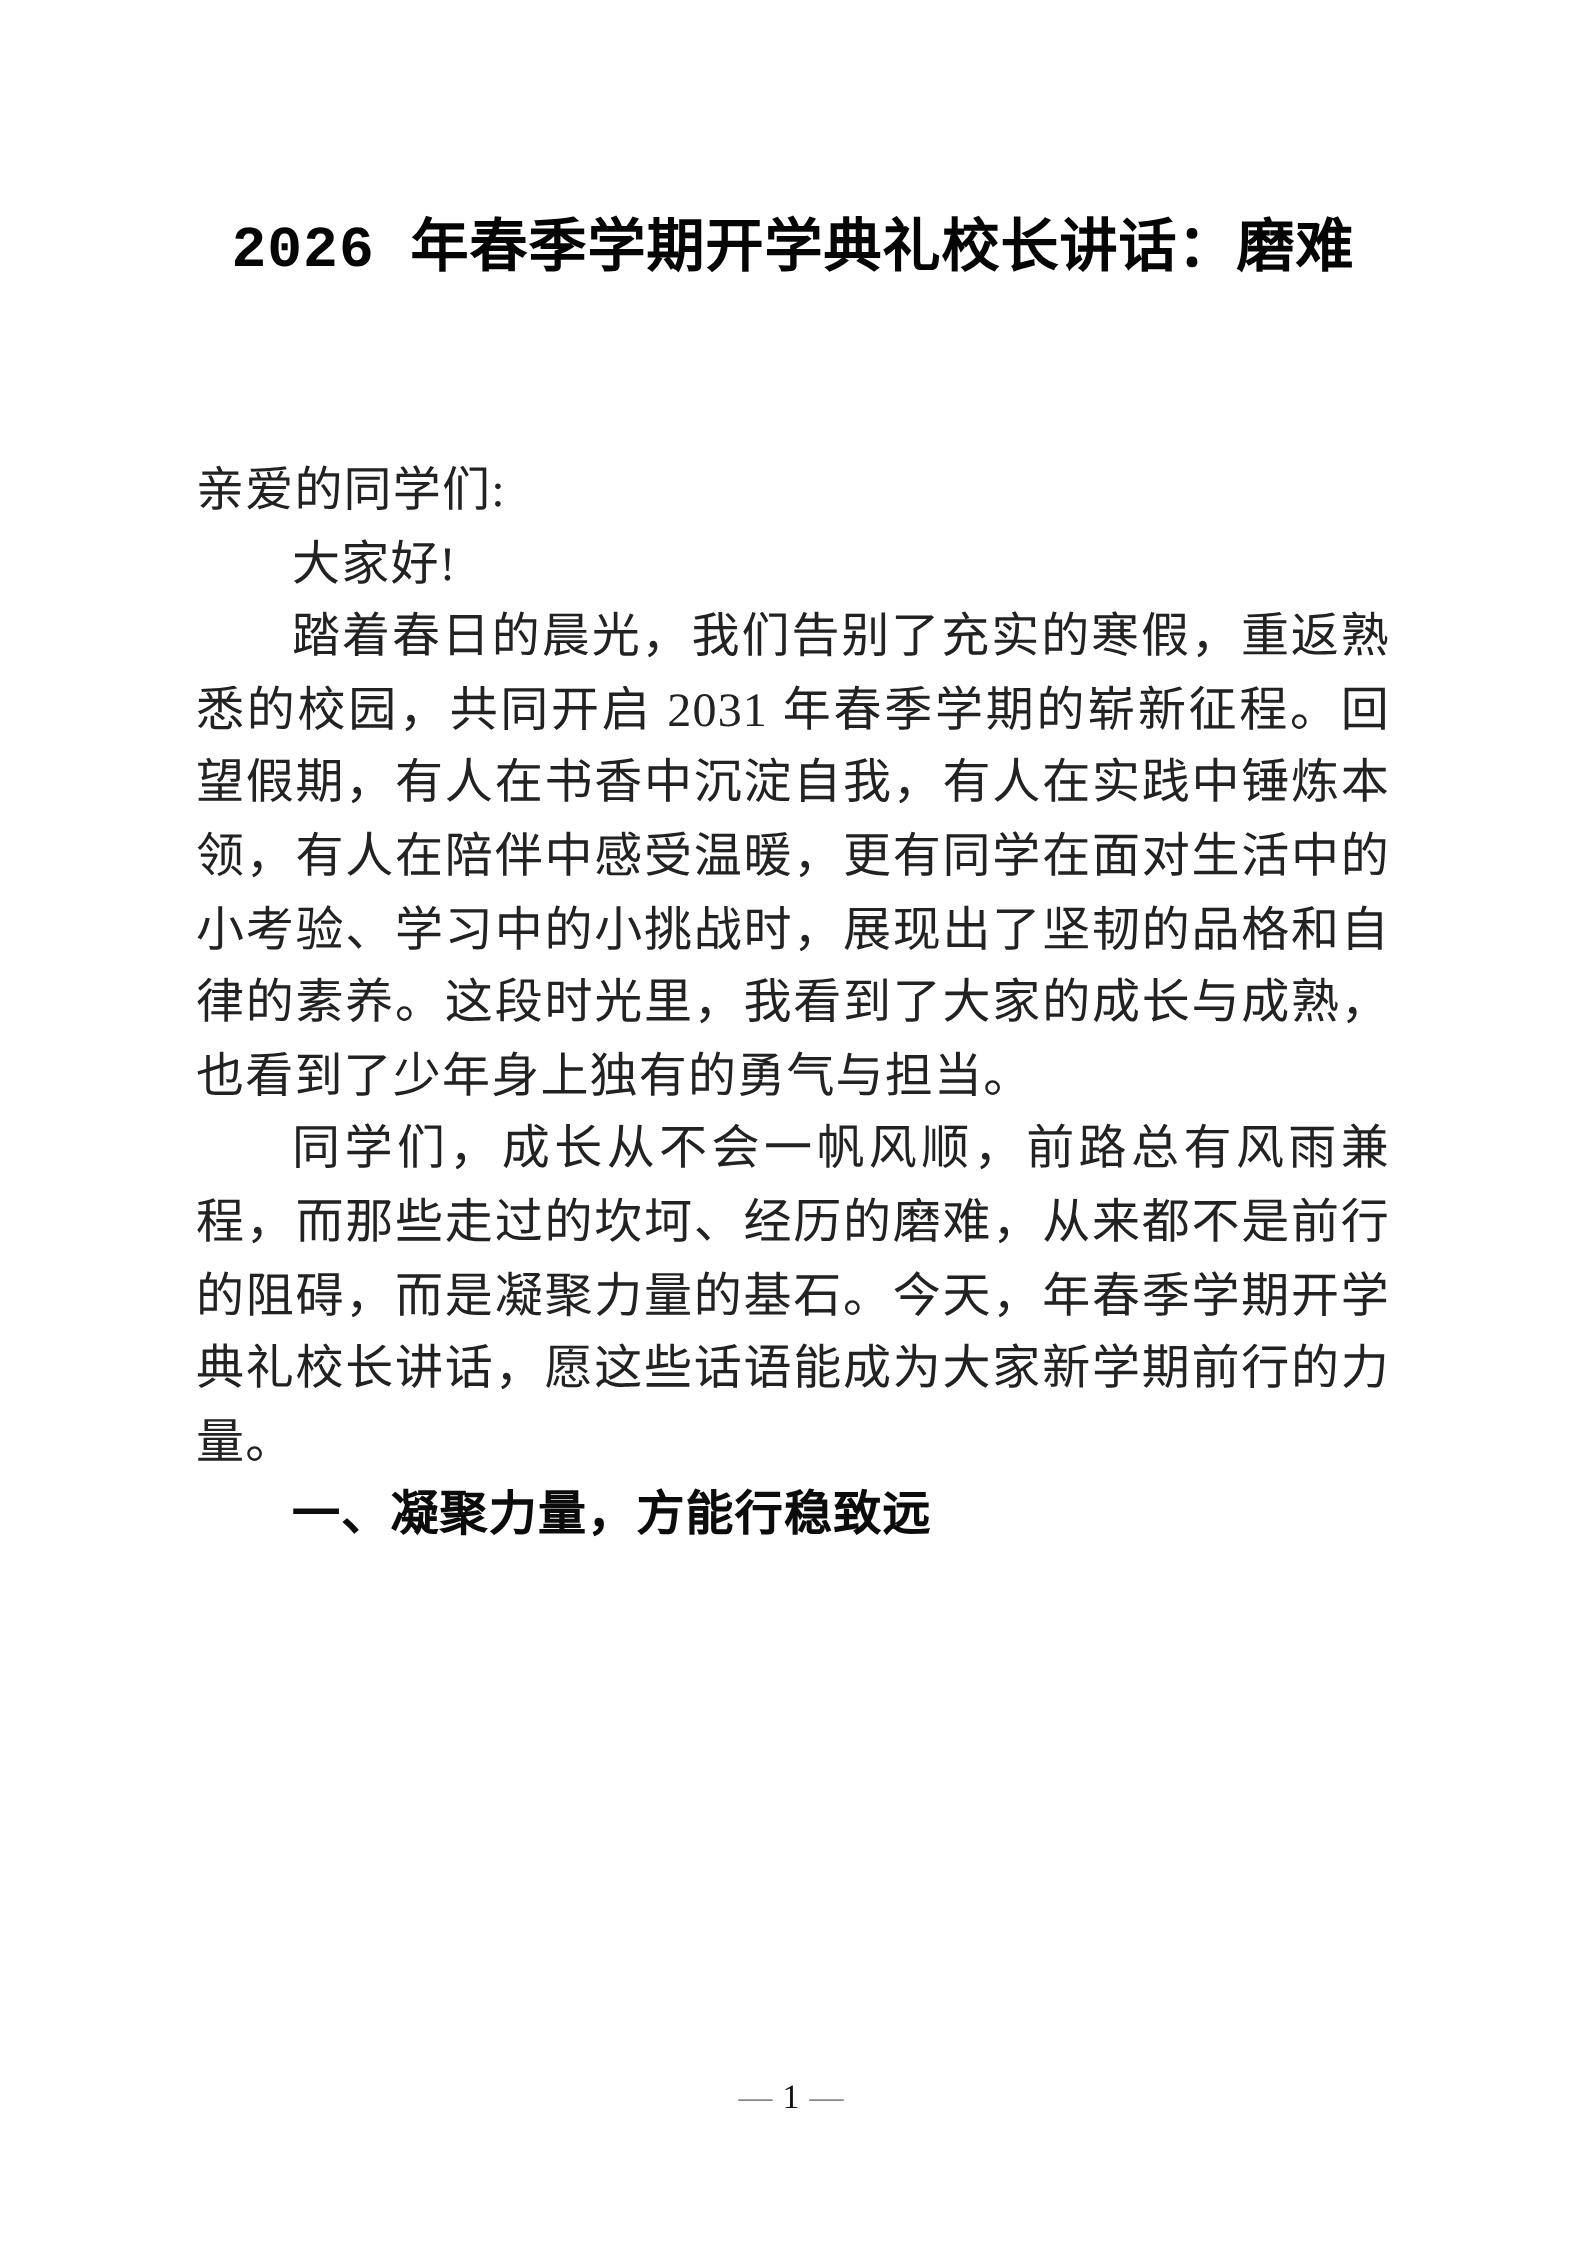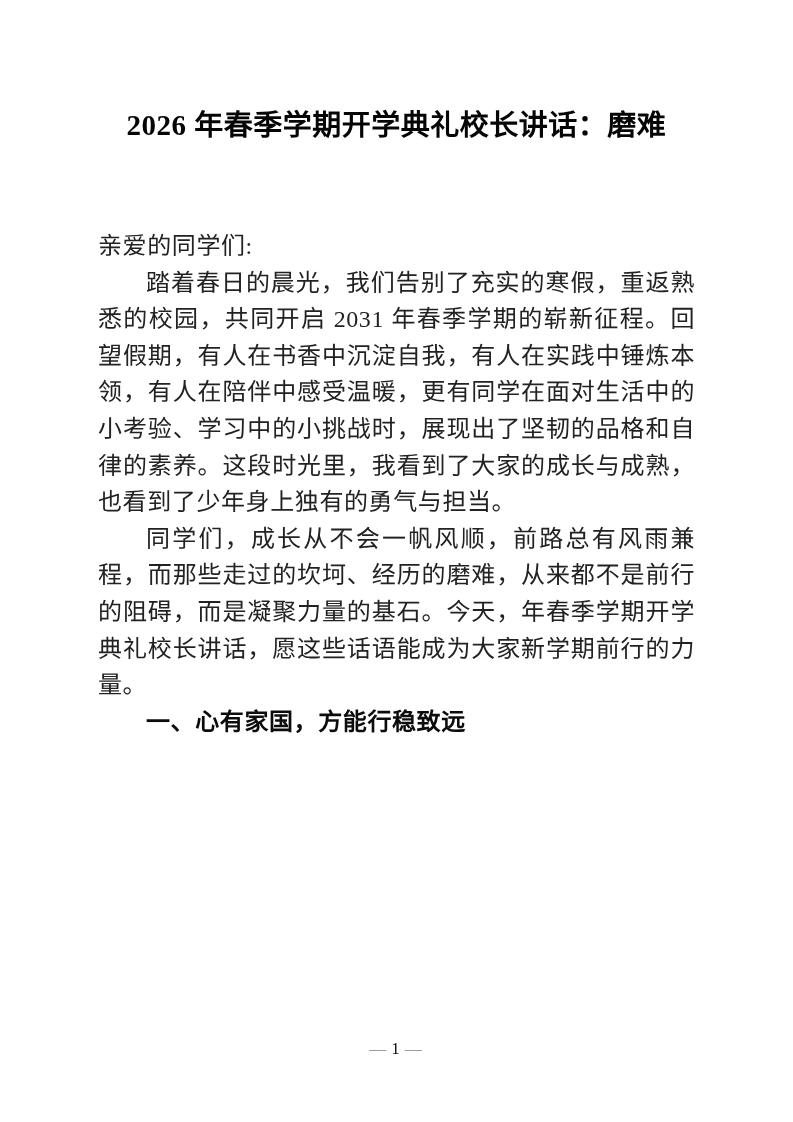--- a/index.html
+++ b/index.html
@@ -29,21 +29,21 @@
     box-sizing: border-box;
   }
 
   
   .doc-title {
     position: absolute;
     left: 98px;
     top: 104px;
     width: 597px;
     text-align: center;
-    font-family: Liberation Serif, serif;
+    font-family: Liberation Mono, monospace;
     font-weight: bold;
     font-size: 29px;
     line-height: 43px;
     letter-spacing: 0.5px;
     color: #050505;
     margin: 0;
   }
 
   
   .doc-body {
@@ -108,26 +108,27 @@
 <div class="page">
 
   <h1 class="doc-title">
     <span>2026 年春季学期开学典礼校长讲话：磨难</span><br>
   </h1>
 
   <div class="doc-body">
 
     <p class="para salutation">亲爱的同学们:</p>
 
+    <p class="para indent">大家好!</p>
 
     <p class="para indent">踏着春日的晨光，我们告别了充实的寒假，重返熟悉的校园，共同开启 2031 年春季学期的崭新征程。回望假期，有人在书香中沉淀自我，有人在实践中锤炼本领，有人在陪伴中感受温暖，更有同学在面对生活中的小考验、学习中的小挑战时，展现出了坚韧的品格和自律的素养。这段时光里，我看到了大家的成长与成熟，也看到了少年身上独有的勇气与担当。</p>
 
     <p class="para indent">同学们，成长从不会一帆风顺，前路总有风雨兼程，而那些走过的坎坷、经历的磨难，从来都不是前行的阻碍，而是凝聚力量的基石。今天，年春季学期开学典礼校长讲话，愿这些话语能成为大家新学期前行的力量。</p>
 
-    <p class="para heading">一、心有家国，方能行稳致远</p>
+    <p class="para heading">一、凝聚力量，方能行稳致远</p>
 
 
   </div>
 
   <div class="page-footer">
     <span class="dash">—</span><span class="num">1</span><span class="dash">—</span>
   </div>
 
 </div>
 

